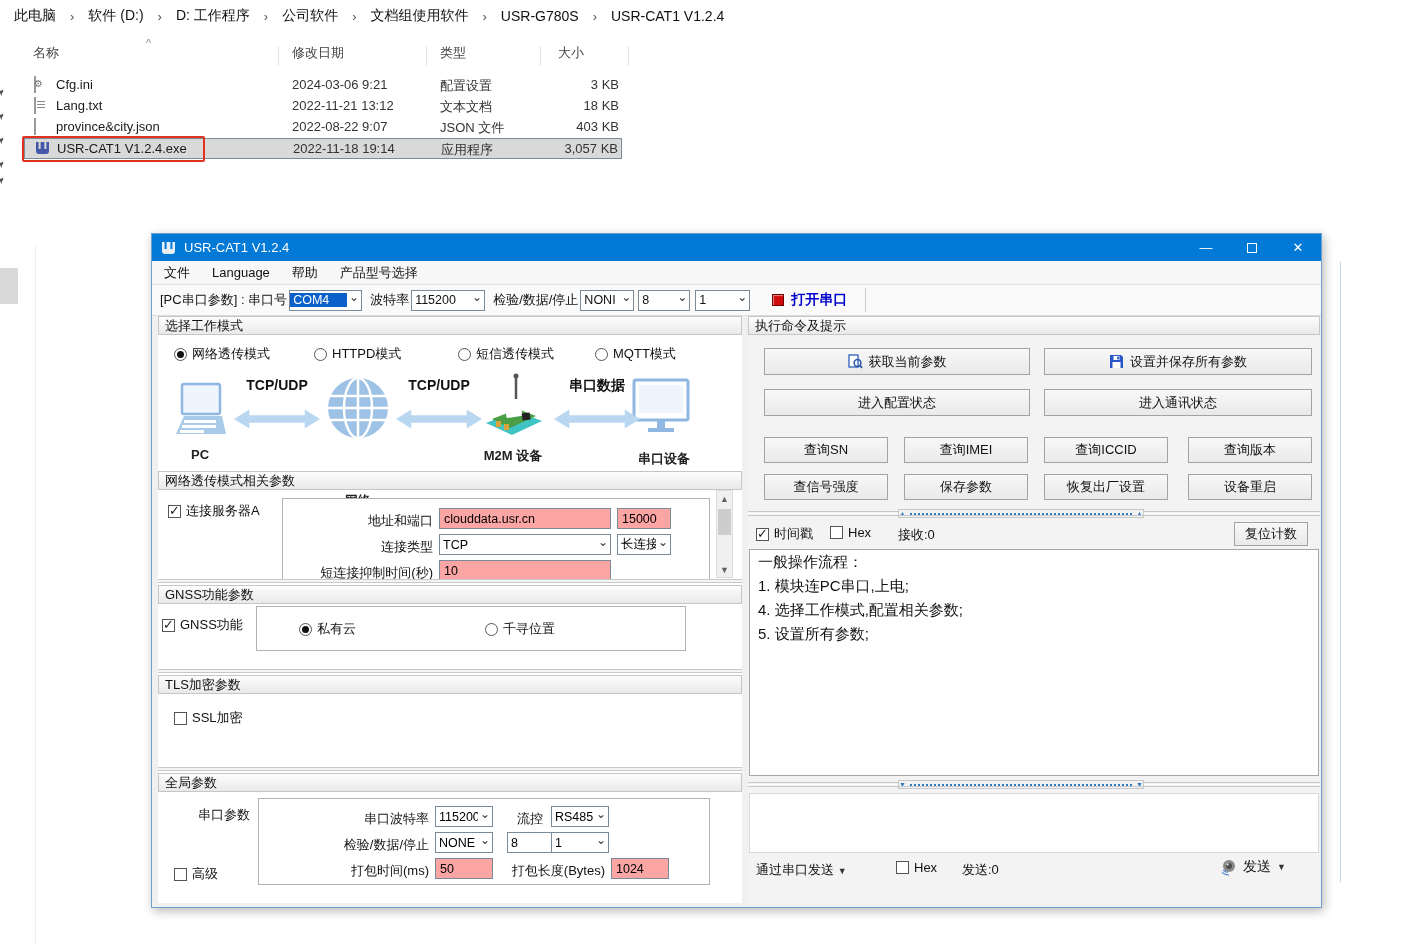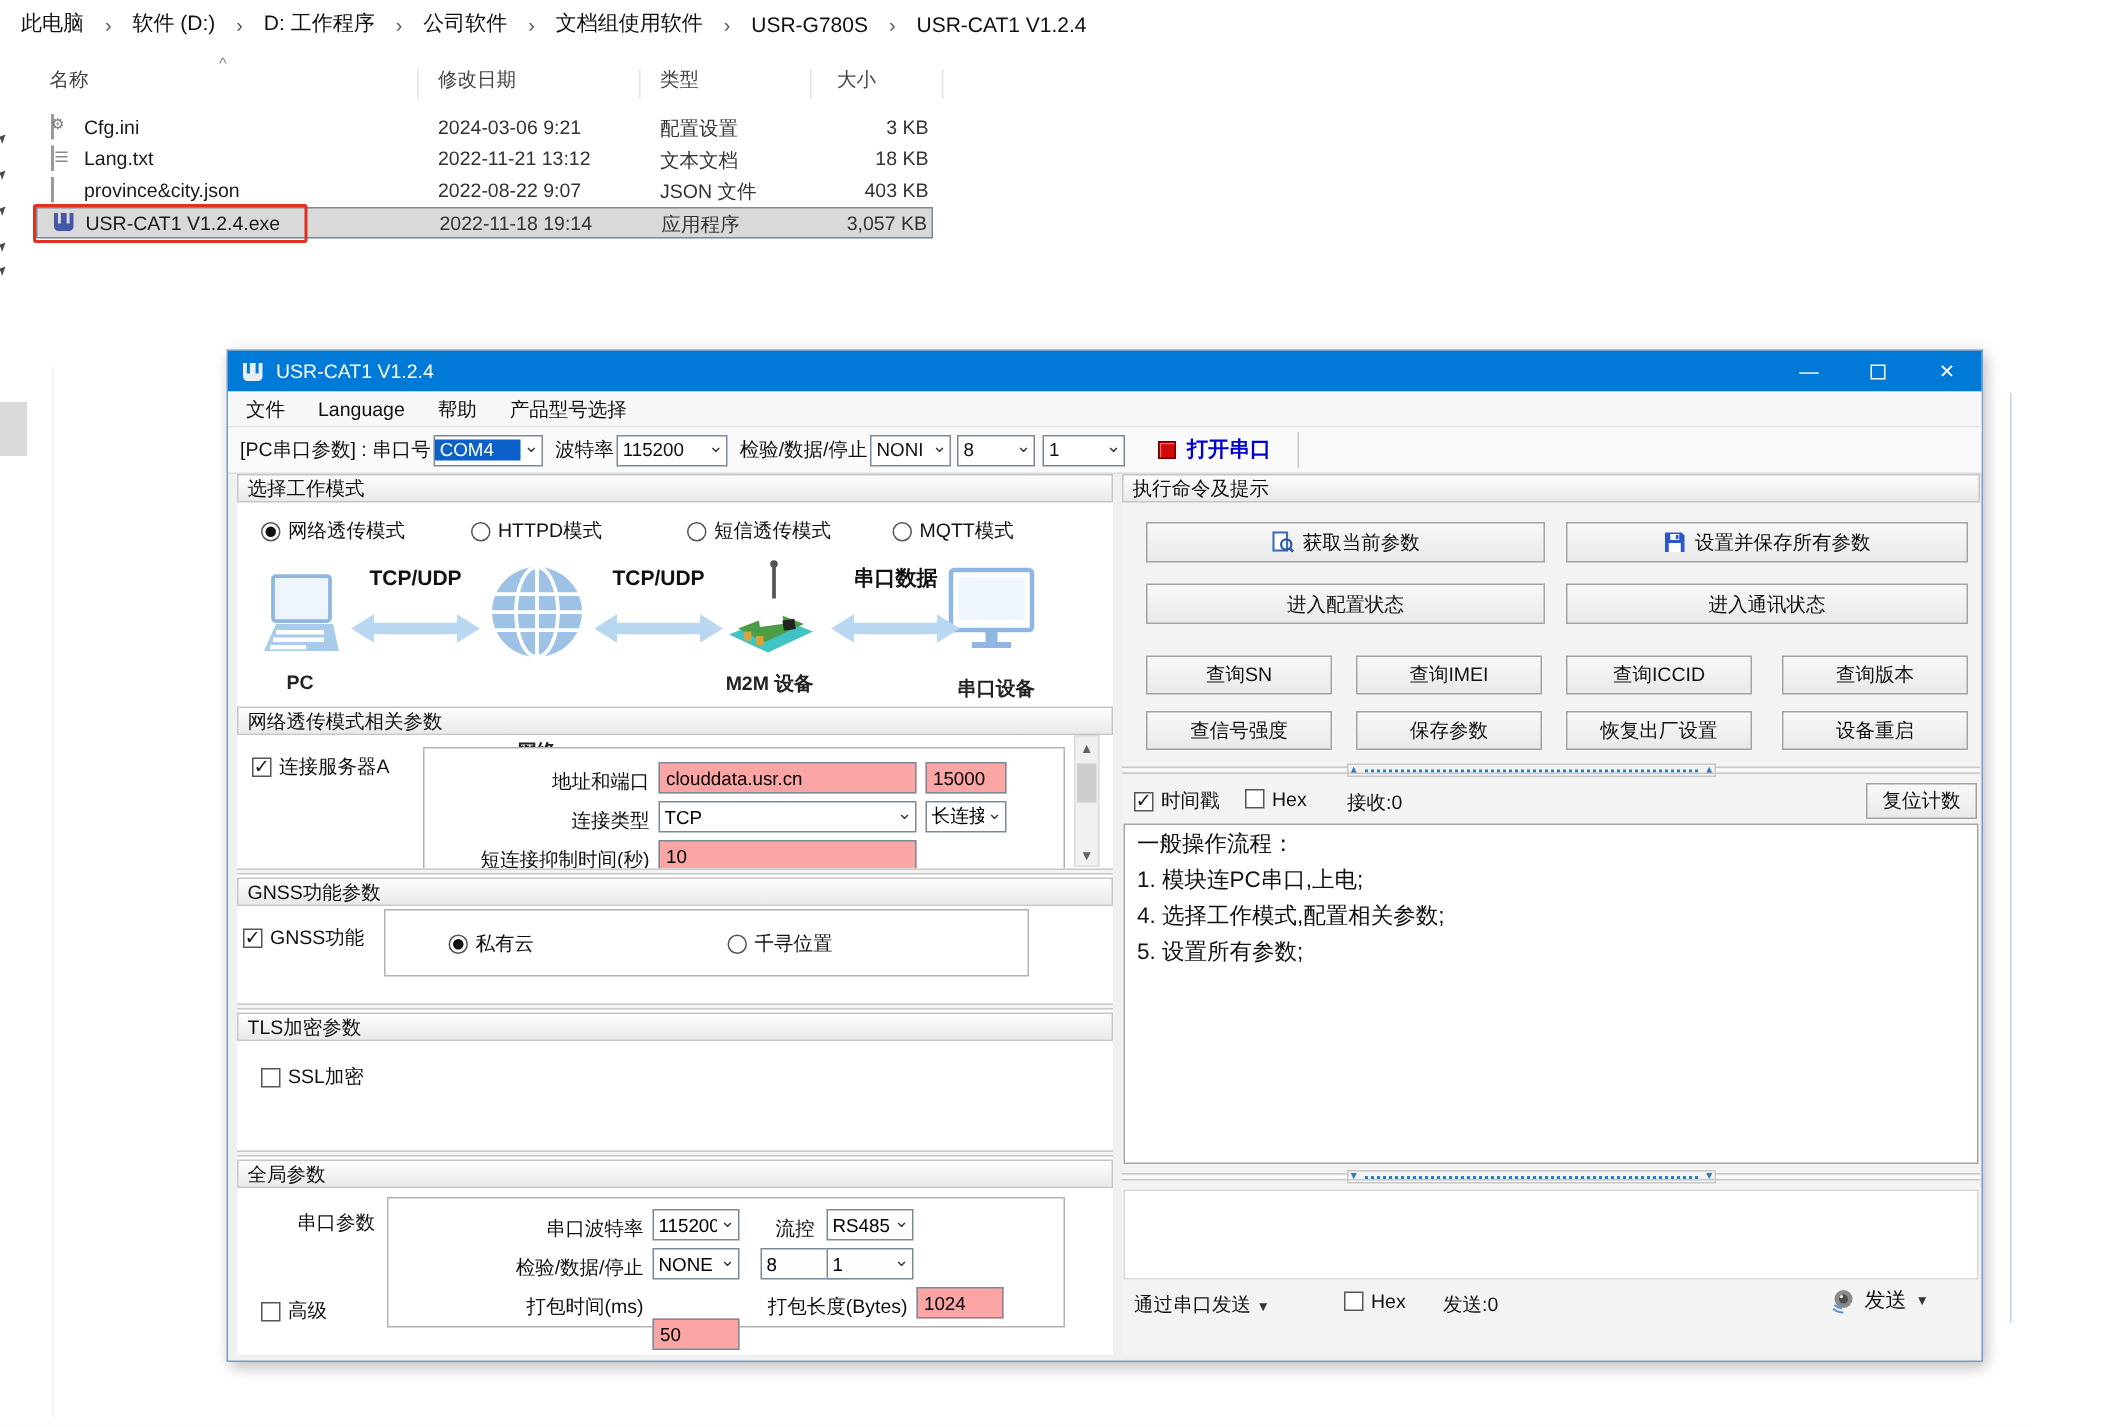--- a/index.html
+++ b/index.html
@@ -362,21 +362,21 @@
           </span>
         <span class="sel" style="position:absolute; left:248px; top:33px; width:58px;">
             <span class="v">8</span>
             <span class="ch"></span>
           </span>
         <span class="sel" style="position:absolute; left:292px; top:33px; width:58px; left:292px;">
             <span class="v">1</span>
             <span class="ch"></span>
           </span>
         <span class="flabel r" style="left:10px; top:63px; width:160px;">打包时间(ms)</span>
-        <span class="inp" style="position:absolute; left:176px; top:59px; width:58px;margin-top:21px;">50</span>
+        <span class="inp" style="position:absolute; left:176px; top:59px; width:58px;">50</span>
         <span class="flabel r" style="left:210px; top:63px; width:136px; left:210px;">打包长度(Bytes)</span>
         <span class="inp" style="position:absolute; left:352px; top:59px; width:58px;">1024</span>
       </div>
       <span class="cb" style="position:absolute; left:16px; top:549px;">
           <span class="bx"></span>
           <span>高级</span>
         </span>
     </div>
 
     <div class="rp">
@@ -442,21 +442,21 @@
 
       <span class="cb on" style="position:absolute; left:8px; top:209px;">
           <span class="bx"></span>
           <span>时间戳</span>
         </span>
       <span class="cb" style="position:absolute; left:82px; top:209px;">
           <span class="bx"></span>
           <span>Hex</span>
         </span>
       <span class="flabel" style="left:150px; top:210px;">接收:0</span>
-      <div class="btn" style="left:496px; top:206px; width:74px; height:24px;">
+      <div class="btn" style="left:486px; top:206px; width:74px; height:24px;">
           <span>复位计数</span>
         </div>
 
       <div class="logarea" style="left:1px; top:233px; width:570px; height:227px;">
         <div class="logline">一般操作流程：</div>
         <div class="logline">1. 模块连PC串口,上电;</div>
         <div class="logline">4. 选择工作模式,配置相关参数;</div>
         <div class="logline">5. 设置所有参数;</div>
       </div>
 

